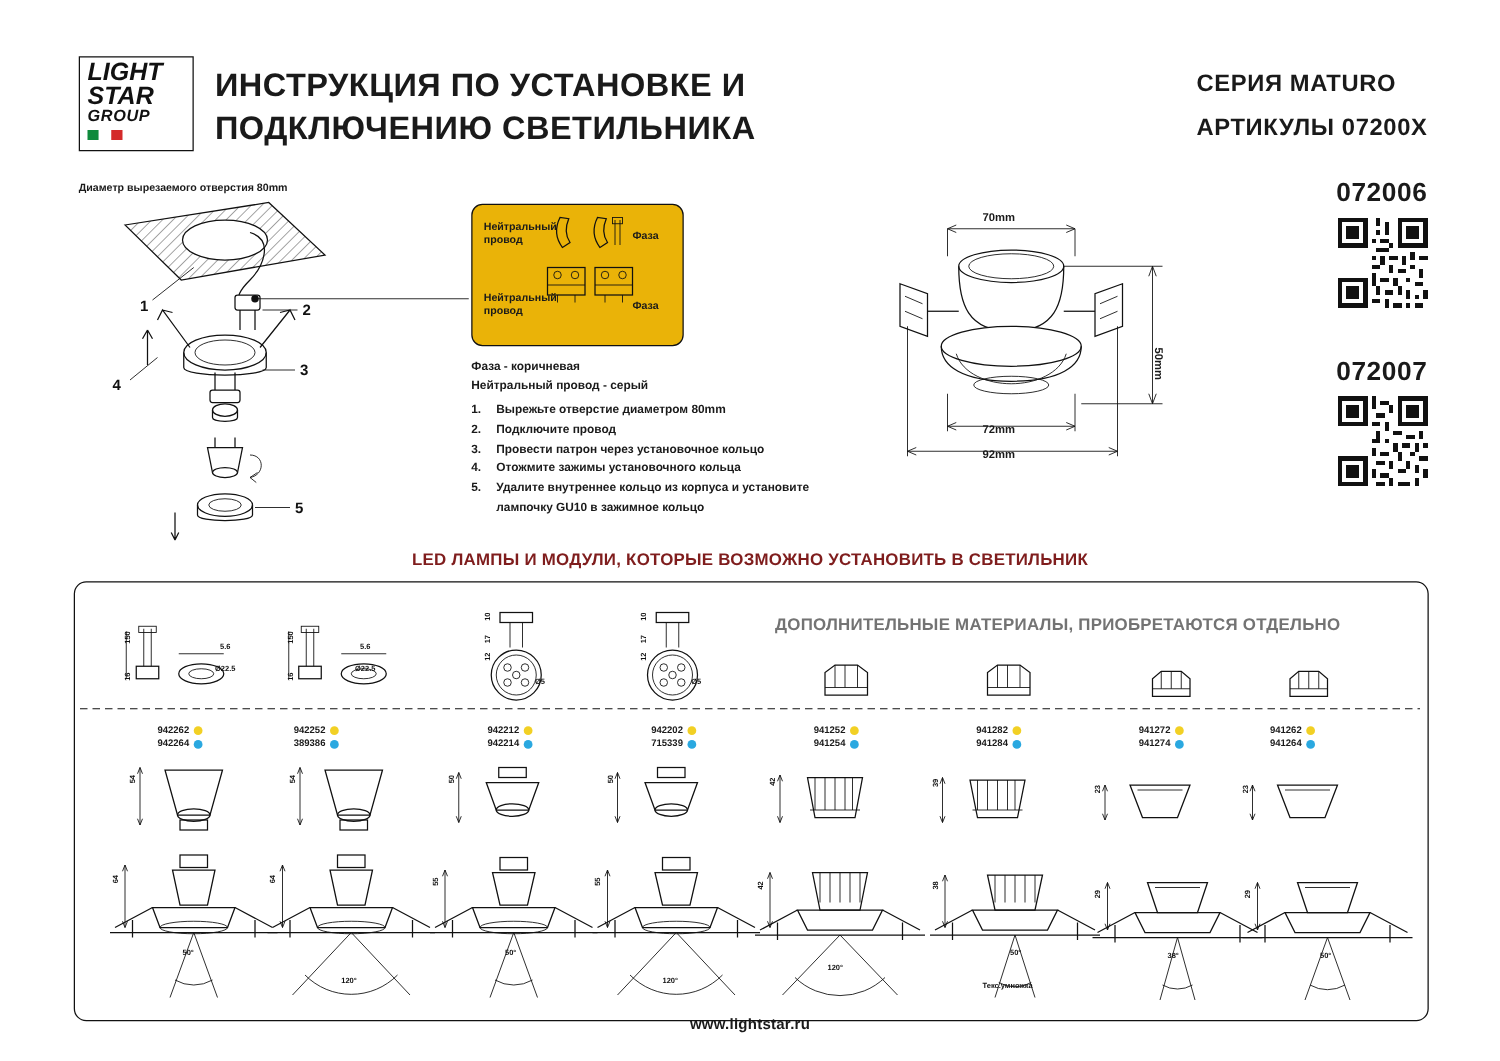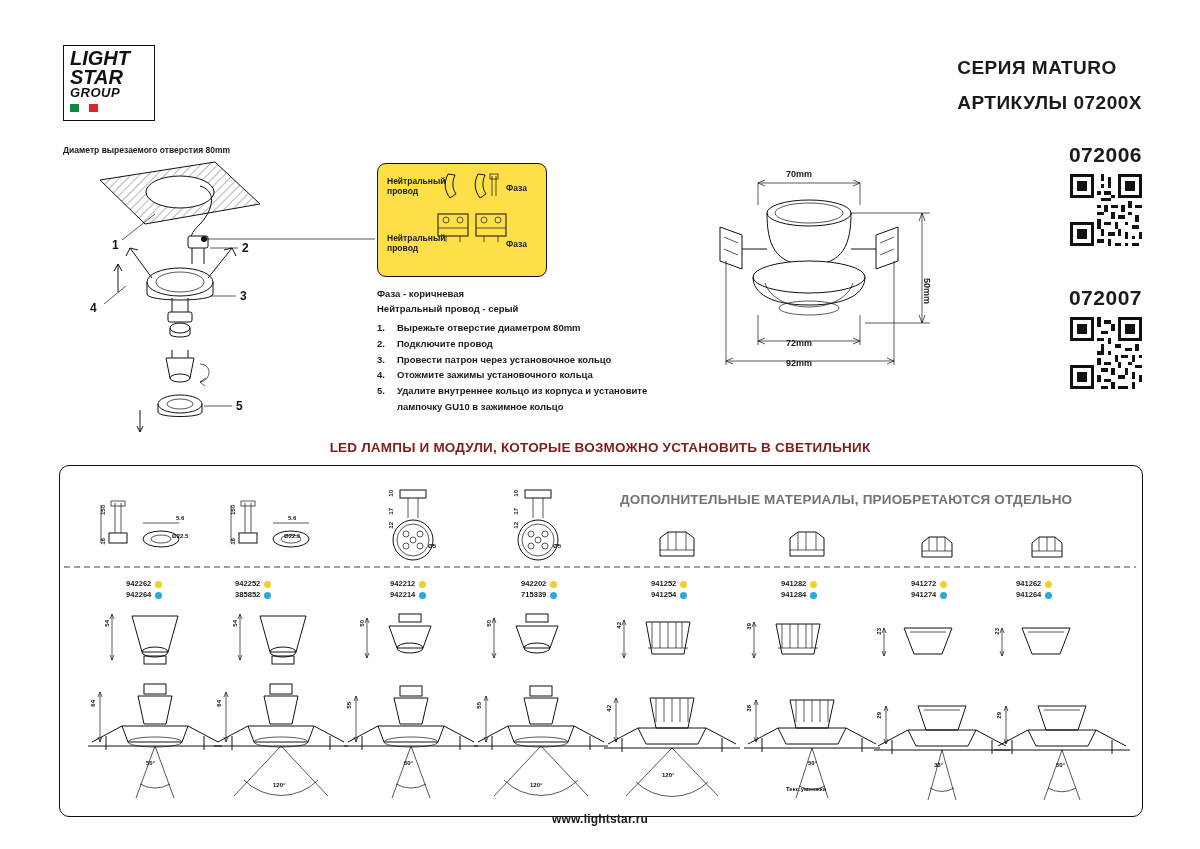--- a/index.html
+++ b/index.html
@@ -31,21 +31,21 @@
   .qr-block { position:absolute; right:58px; }
   .qr-code-num { font-size:21px; font-weight:bold; text-align:right; letter-spacing:0.5px; }
   .qr { width:72px; height:72px; margin-top:7px; margin-left:auto; }
 
   
   .hole-note { position:absolute; left:63px; top:145px; font-size:8.5px; font-weight:bold; }
 
   .svgbox { position:absolute; }
 
   
-  .wire-box { position:absolute; left:377px; top:163px; width:168px; height:112px; border:1px solid #111; border-radius:9px; background:#fde047; }
+  .wire-box { position:absolute; left:377px; top:163px; width:168px; height:112px; border:1px solid #111; border-radius:9px; background:#eab308; }
   .wire-lbl { position:absolute; font-size:8.5px; font-weight:bold; line-height:1.15; }
 
   .wire-legend { position:absolute; left:377px; top:287px; font-size:9.5px; font-weight:bold; line-height:1.55; }
 
   .steps { position:absolute; left:377px; top:320px; width:310px; font-size:9.5px; font-weight:bold; line-height:1.66; }
   .steps .row { display:flex; }
   .steps .n { width:20px; flex:none; }
   .steps .t { flex:1; }
 
   
@@ -81,20 +81,21 @@
     <div class="l1">LIGHT</div>
     <div class="l2">STAR</div>
     <div class="l3">GROUP</div>
     <div class="flag">
       <i style="background:#0f8a3c"></i>
         <i style="background:#ffffff"></i>
         <i style="background:#d42a2a"></i>
     </div>
   </div>
 
+  <div class="title">ИНСТРУКЦИЯ ПО УСТАНОВКЕ И ПОДКЛЮЧЕНИЮ СВЕТИЛЬНИКА</div>
 
   <div class="series">
     <div>СЕРИЯ MATURO</div>
     <div>АРТИКУЛЫ 07200X</div>
   </div>
 
   <div class="qr-block" style="top:143px;">
     <div class="qr-code-num">072006</div>
     <svg class="qr" viewBox="0 0 21 21" shape-rendering="crispEdges">
       <rect width="21" height="21" fill="#fff"></rect>
@@ -464,21 +465,21 @@
     <path class="st" d="M10,22 L10,8 L17,2 L33,2 L40,8 L40,22 Z"></path>
     <path class="st-thin" d="M17,2 L17,16 M25,2 L25,16 M33,2 L33,16 M10,16 L40,16"></path>
   </svg>
 
   <div class="codes" style="left:126px; top:578px;">
     <div><span>942262</span><span class="dot" style="background:#f2d024"></span></div>
     <div><span>942264</span><span class="dot" style="background:#2aa8e0"></span></div>
   </div>
   <div class="codes" style="left:235px; top:578px;">
     <div><span>942252</span><span class="dot" style="background:#f2d024"></span></div>
-    <div><span>385852</span><span class="dot" style="background:#2aa8e0"></span></div>
+    <div><span>389386</span><span class="dot" style="background:#2aa8e0"></span></div>
   </div>
   <div class="codes" style="left:390px; top:578px;">
     <div><span>942212</span><span class="dot" style="background:#f2d024"></span></div>
     <div><span>942214</span><span class="dot" style="background:#2aa8e0"></span></div>
   </div>
   <div class="codes" style="left:521px; top:578px;">
     <div><span>942202</span><span class="dot" style="background:#f2d024"></span></div>
     <div><span>715339</span><span class="dot" style="background:#2aa8e0"></span></div>
   </div>
   <div class="codes" style="left:651px; top:578px;">

